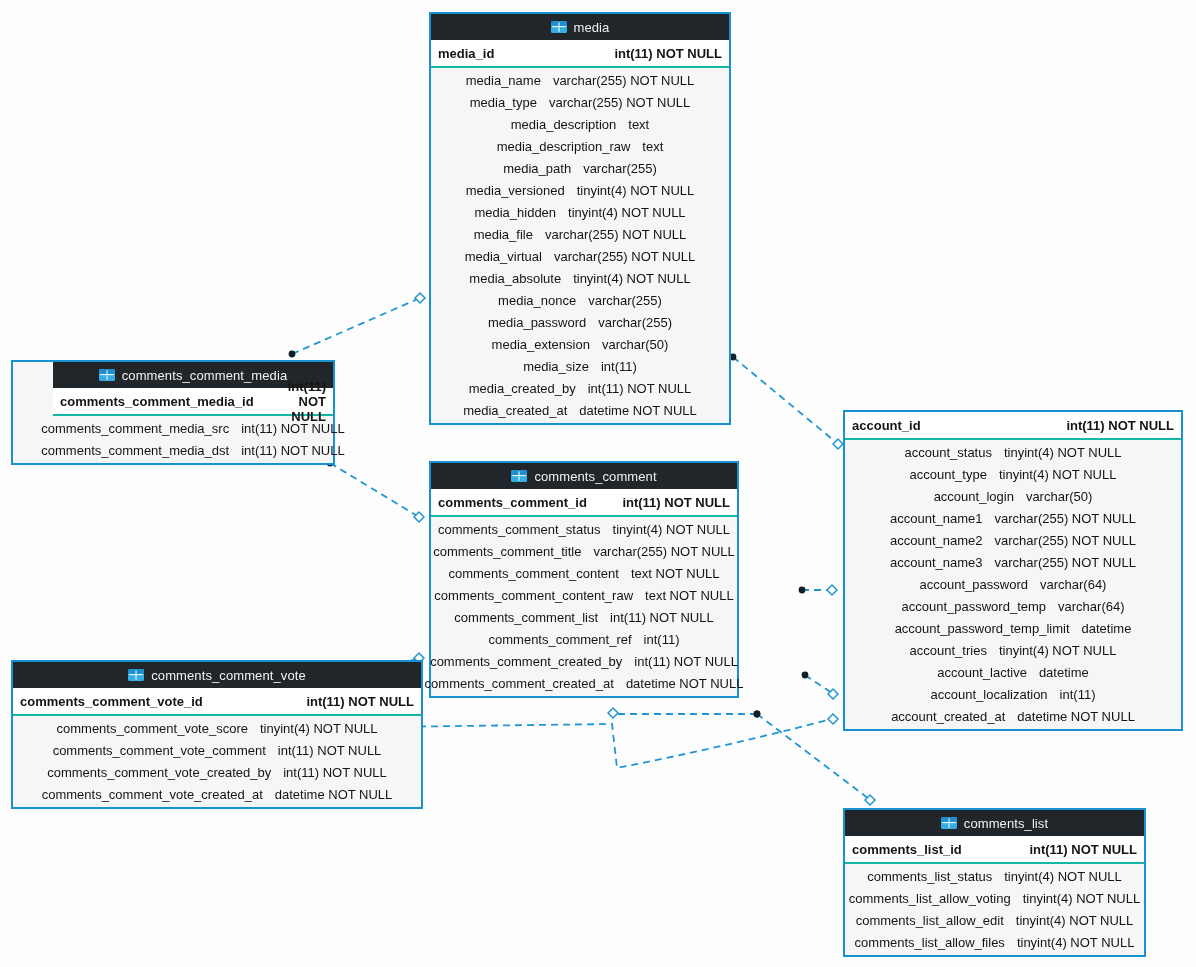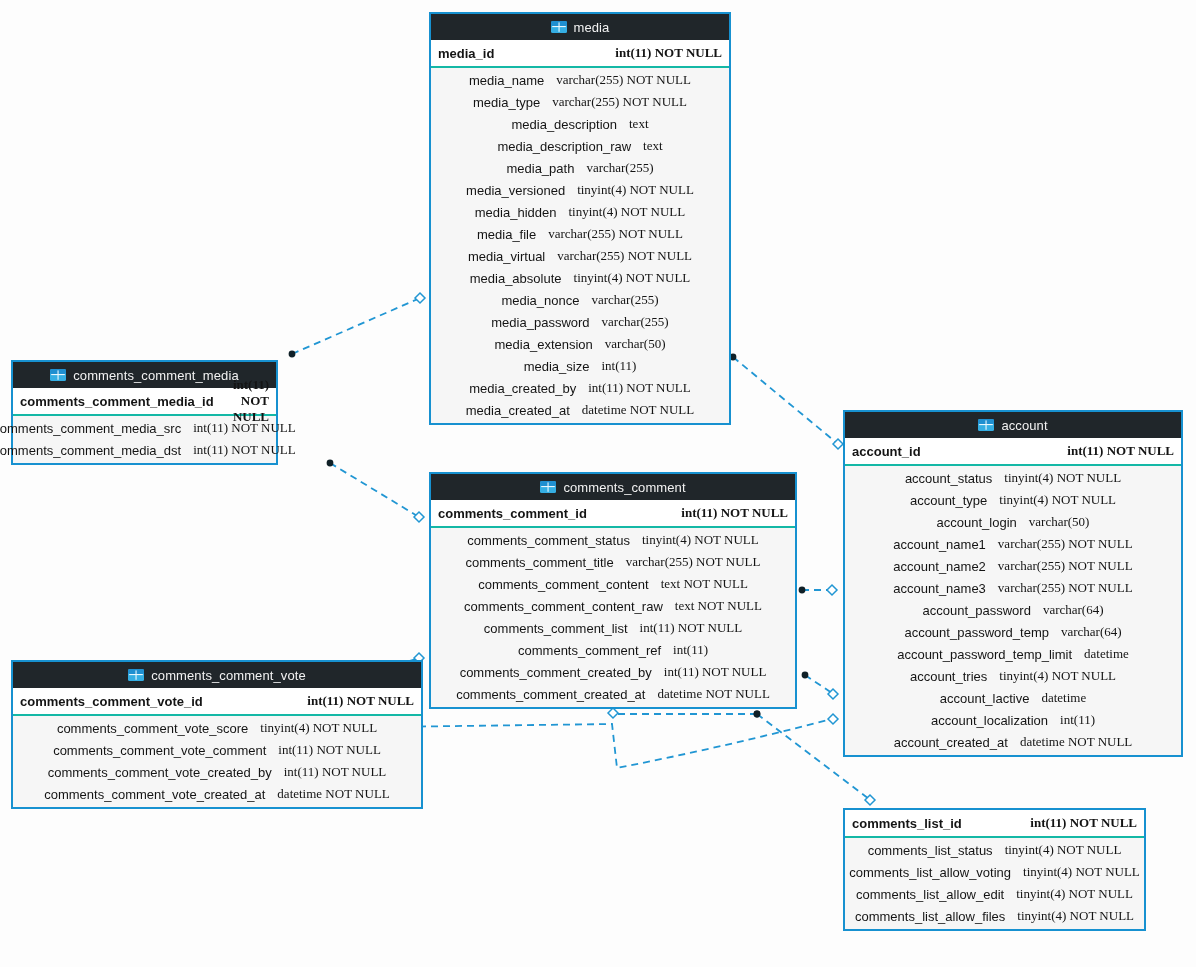--- a/index.html
+++ b/index.html
@@ -26,21 +26,21 @@
     height:26px;display:flex;align-items:center;justify-content:space-between;
     padding:0 7px;font-weight:bold;
   }
   .pk-row .col-type{font-weight:bold;}
   .tbl-body{padding:1px 0 2px 0;}
   .col-row{
     height:22px;display:flex;align-items:center;justify-content:center;
     padding:0 7px;white-space:nowrap;
   }
   .col-name{text-align:left;}
-  .col-type{text-align:right;padding-left:12px;font-family:Liberation Serif, serif;}
+  .col-type{text-align:right;padding-left:12px;}
 </style>
 </head>
 <body>
 
 <div id="canvas">
   <svg id="connector-layer" width="1196" height="967" viewBox="0 0 1196 967">
       <g>
         <path d="M292,354 L420,298" fill="none" stroke="#2196d3" stroke-width="1.8" stroke-dasharray="7 5"></path>
         <circle cx="292" cy="354" r="3.4" fill="#102027"></circle>
         <path d="M415,298 L420,293 L425,298 L420,303 Z" fill="#ffffff" stroke="#2196d3" stroke-width="1.5"></path>
@@ -161,21 +161,21 @@
           <div class="col-row">
             <span class="col-name">media_created_by</span>
             <span class="col-type">int(11) NOT NULL</span>
           </div>
           <div class="col-row">
             <span class="col-name">media_created_at</span>
             <span class="col-type">datetime NOT NULL</span>
           </div>
         </div>
       </div>
-      <div class="db-table" style="left: 11px; top: 360px; width: 267px;">
+      <div class="db-table" style="left: 11px; top: 360px; width: 324px; padding-left: 40px;">
         <div class="tbl-header">
           <svg width="16" height="12" viewBox="0 0 16 12">
             <rect x="0" y="0" width="16" height="12" rx="1.5" fill="#35aee3"></rect>
             <rect x="0" y="0" width="16" height="5" rx="1.5" fill="#1f8fd0"></rect>
             <rect x="1.2" y="5" width="13.6" height="1.1" fill="#eaf7fd"></rect>
             <rect x="7.5" y="1.4" width="1.1" height="9.4" fill="#eaf7fd"></rect>
           </svg>
           <span>comments_comment_media</span>
         </div>
         <div class="pk-row">
@@ -186,21 +186,21 @@
           <div class="col-row">
             <span class="col-name">comments_comment_media_src</span>
             <span class="col-type">int(11) NOT NULL</span>
           </div>
           <div class="col-row">
             <span class="col-name">comments_comment_media_dst</span>
             <span class="col-type">int(11) NOT NULL</span>
           </div>
         </div>
       </div>
-      <div class="db-table" style="left: 429px; top: 472px; width: 368px;">
+      <div class="db-table" style="left: 429px; top: 461px; width: 310px;">
         <div class="tbl-header">
           <svg width="16" height="12" viewBox="0 0 16 12">
             <rect x="0" y="0" width="16" height="12" rx="1.5" fill="#35aee3"></rect>
             <rect x="0" y="0" width="16" height="5" rx="1.5" fill="#1f8fd0"></rect>
             <rect x="1.2" y="5" width="13.6" height="1.1" fill="#eaf7fd"></rect>
             <rect x="7.5" y="1.4" width="1.1" height="9.4" fill="#eaf7fd"></rect>
           </svg>
           <span>comments_comment</span>
         </div>
         <div class="pk-row">
@@ -269,29 +269,20 @@
             <span class="col-name">comments_comment_vote_created_by</span>
             <span class="col-type">int(11) NOT NULL</span>
           </div>
           <div class="col-row">
             <span class="col-name">comments_comment_vote_created_at</span>
             <span class="col-type">datetime NOT NULL</span>
           </div>
         </div>
       </div>
       <div class="db-table" style="left: 843px; top: 410px; width: 340px;">
-        <div class="tbl-header">
-          <svg width="16" height="12" viewBox="0 0 16 12">
-            <rect x="0" y="0" width="16" height="12" rx="1.5" fill="#35aee3"></rect>
-            <rect x="0" y="0" width="16" height="5" rx="1.5" fill="#1f8fd0"></rect>
-            <rect x="1.2" y="5" width="13.6" height="1.1" fill="#eaf7fd"></rect>
-            <rect x="7.5" y="1.4" width="1.1" height="9.4" fill="#eaf7fd"></rect>
-          </svg>
-          <span>account</span>
-        </div>
         <div class="pk-row">
           <span class="col-name">account_id</span>
           <span class="col-type">int(11) NOT NULL</span>
         </div>
         <div class="tbl-body">
           <div class="col-row">
             <span class="col-name">account_status</span>
             <span class="col-type">tinyint(4) NOT NULL</span>
           </div>
           <div class="col-row">
@@ -338,20 +329,29 @@
             <span class="col-name">account_localization</span>
             <span class="col-type">int(11)</span>
           </div>
           <div class="col-row">
             <span class="col-name">account_created_at</span>
             <span class="col-type">datetime NOT NULL</span>
           </div>
         </div>
       </div>
       <div class="db-table" style="left: 843px; top: 808px; width: 303px;">
+        <div class="tbl-header">
+          <svg width="16" height="12" viewBox="0 0 16 12">
+            <rect x="0" y="0" width="16" height="12" rx="1.5" fill="#35aee3"></rect>
+            <rect x="0" y="0" width="16" height="5" rx="1.5" fill="#1f8fd0"></rect>
+            <rect x="1.2" y="5" width="13.6" height="1.1" fill="#eaf7fd"></rect>
+            <rect x="7.5" y="1.4" width="1.1" height="9.4" fill="#eaf7fd"></rect>
+          </svg>
+          <span>comments_list</span>
+        </div>
         <div class="pk-row">
           <span class="col-name">comments_list_id</span>
           <span class="col-type">int(11) NOT NULL</span>
         </div>
         <div class="tbl-body">
           <div class="col-row">
             <span class="col-name">comments_list_status</span>
             <span class="col-type">tinyint(4) NOT NULL</span>
           </div>
           <div class="col-row">

